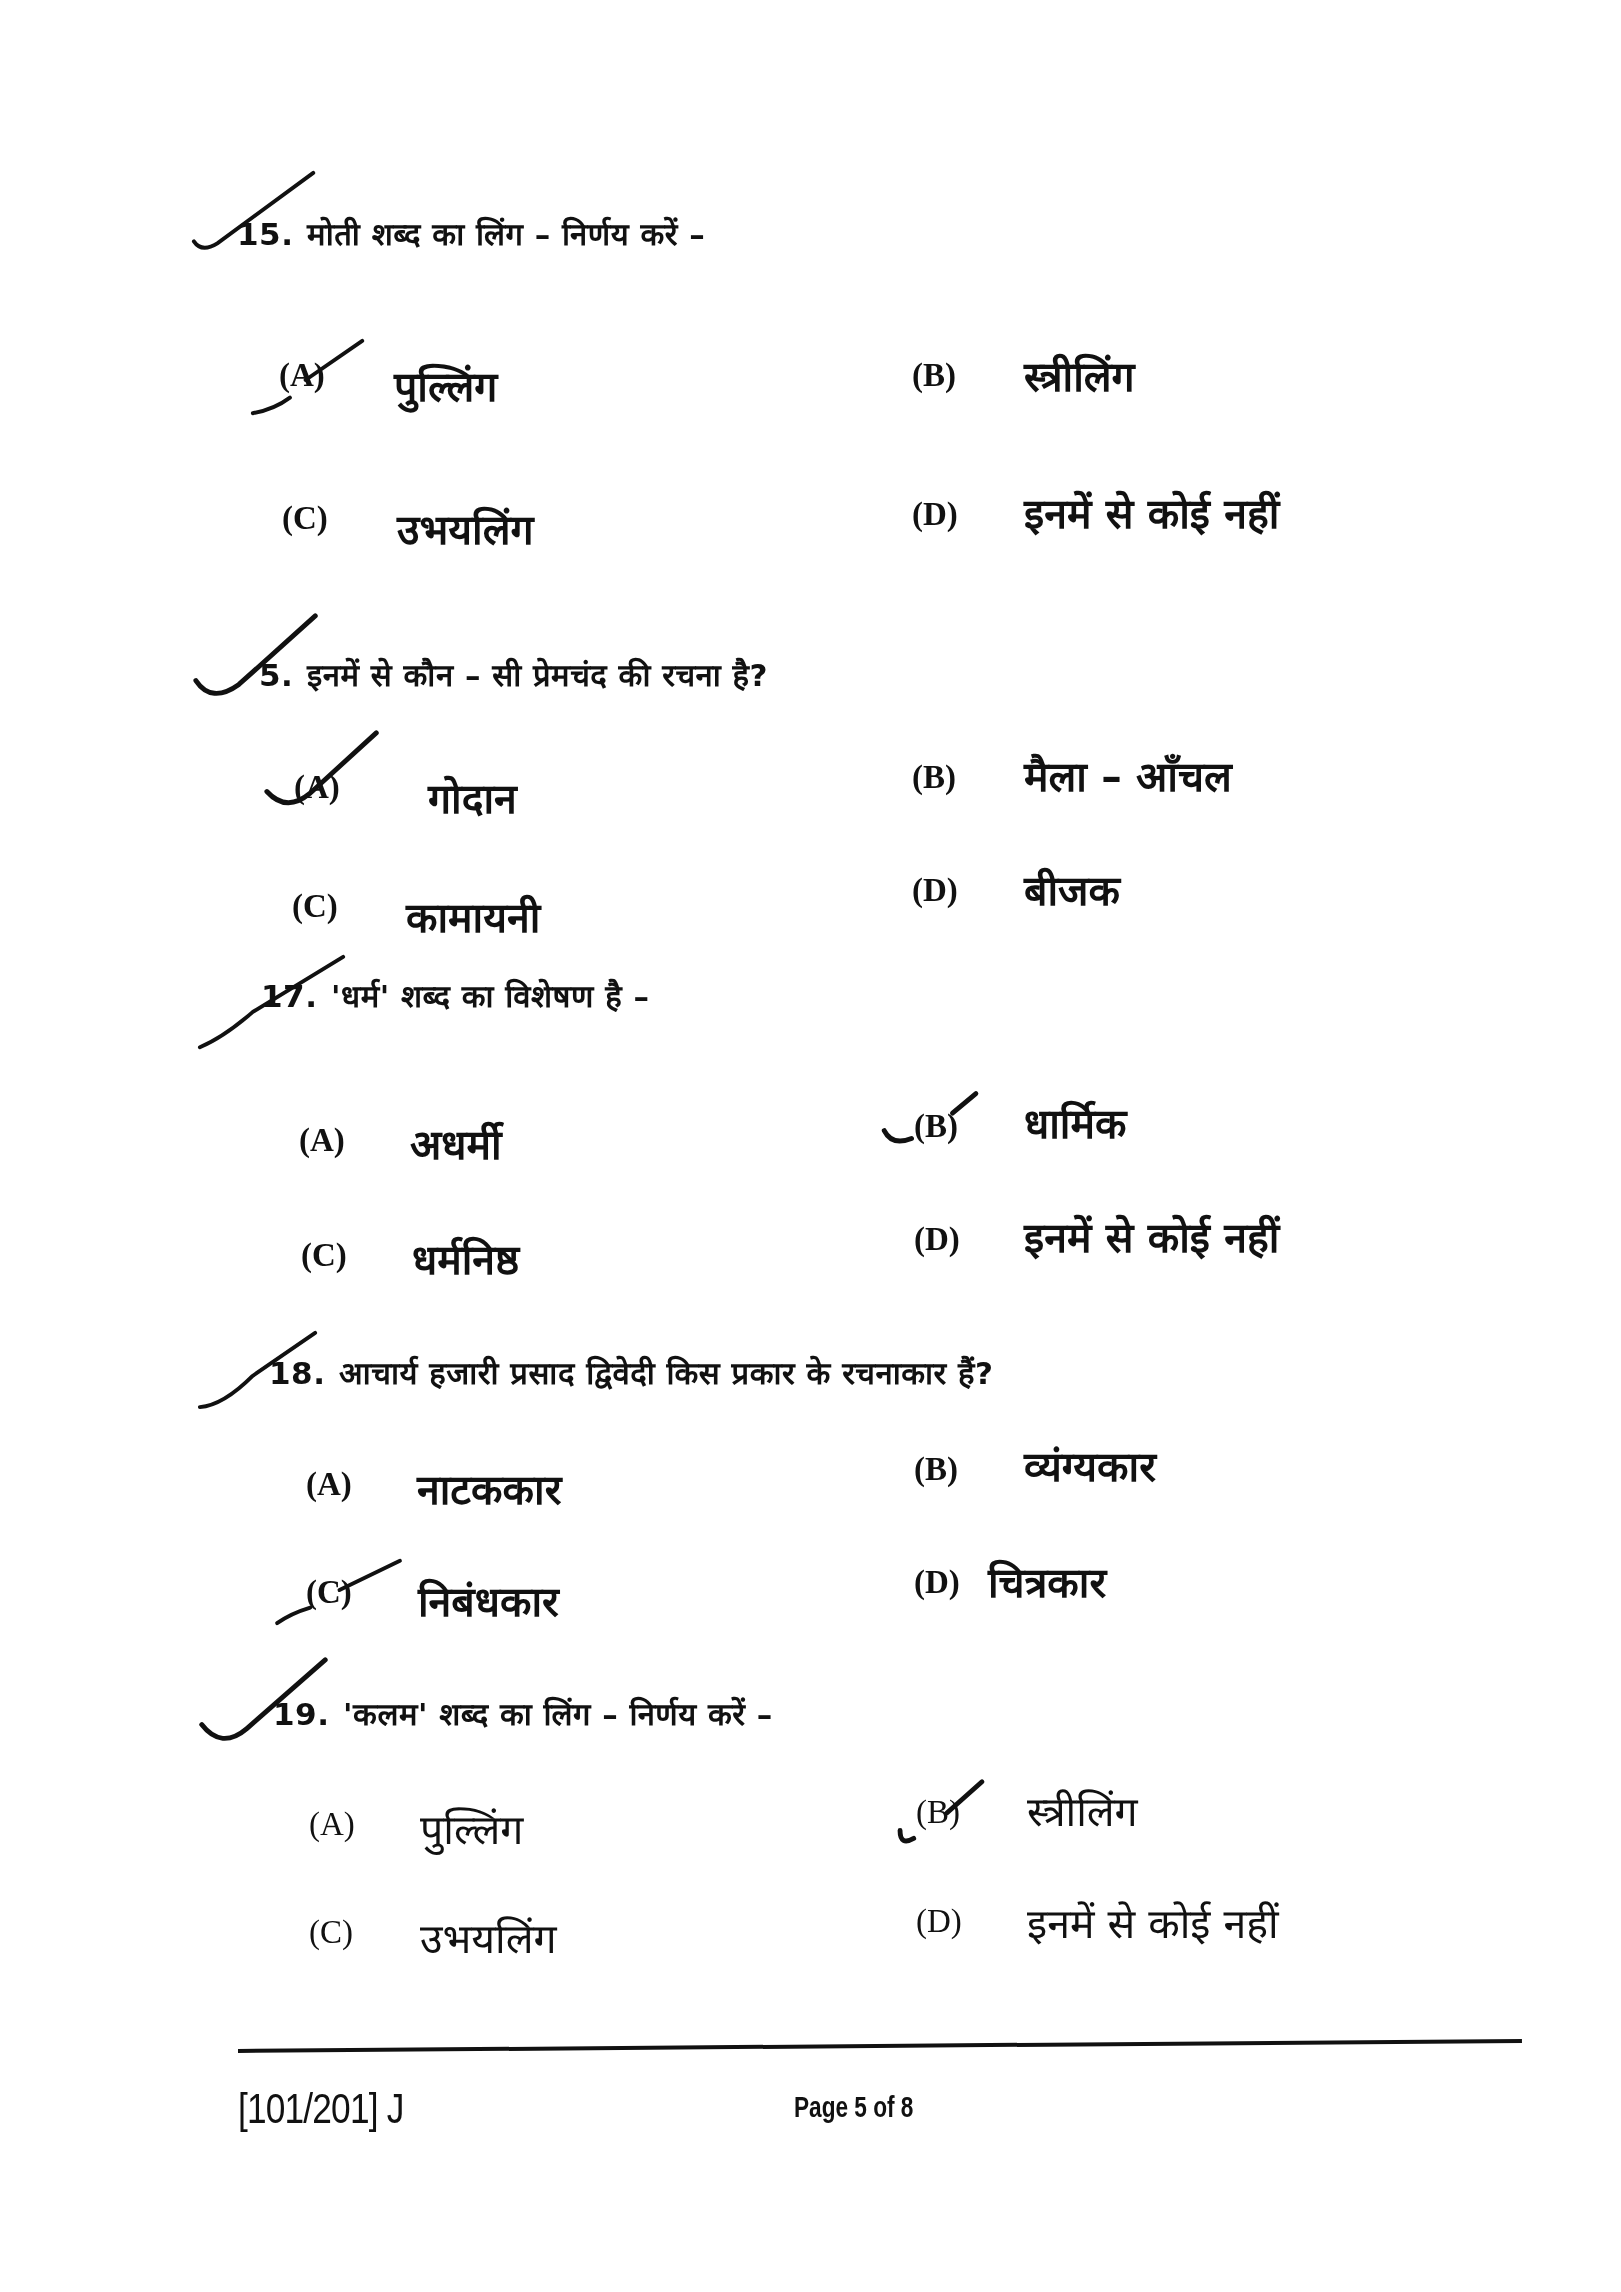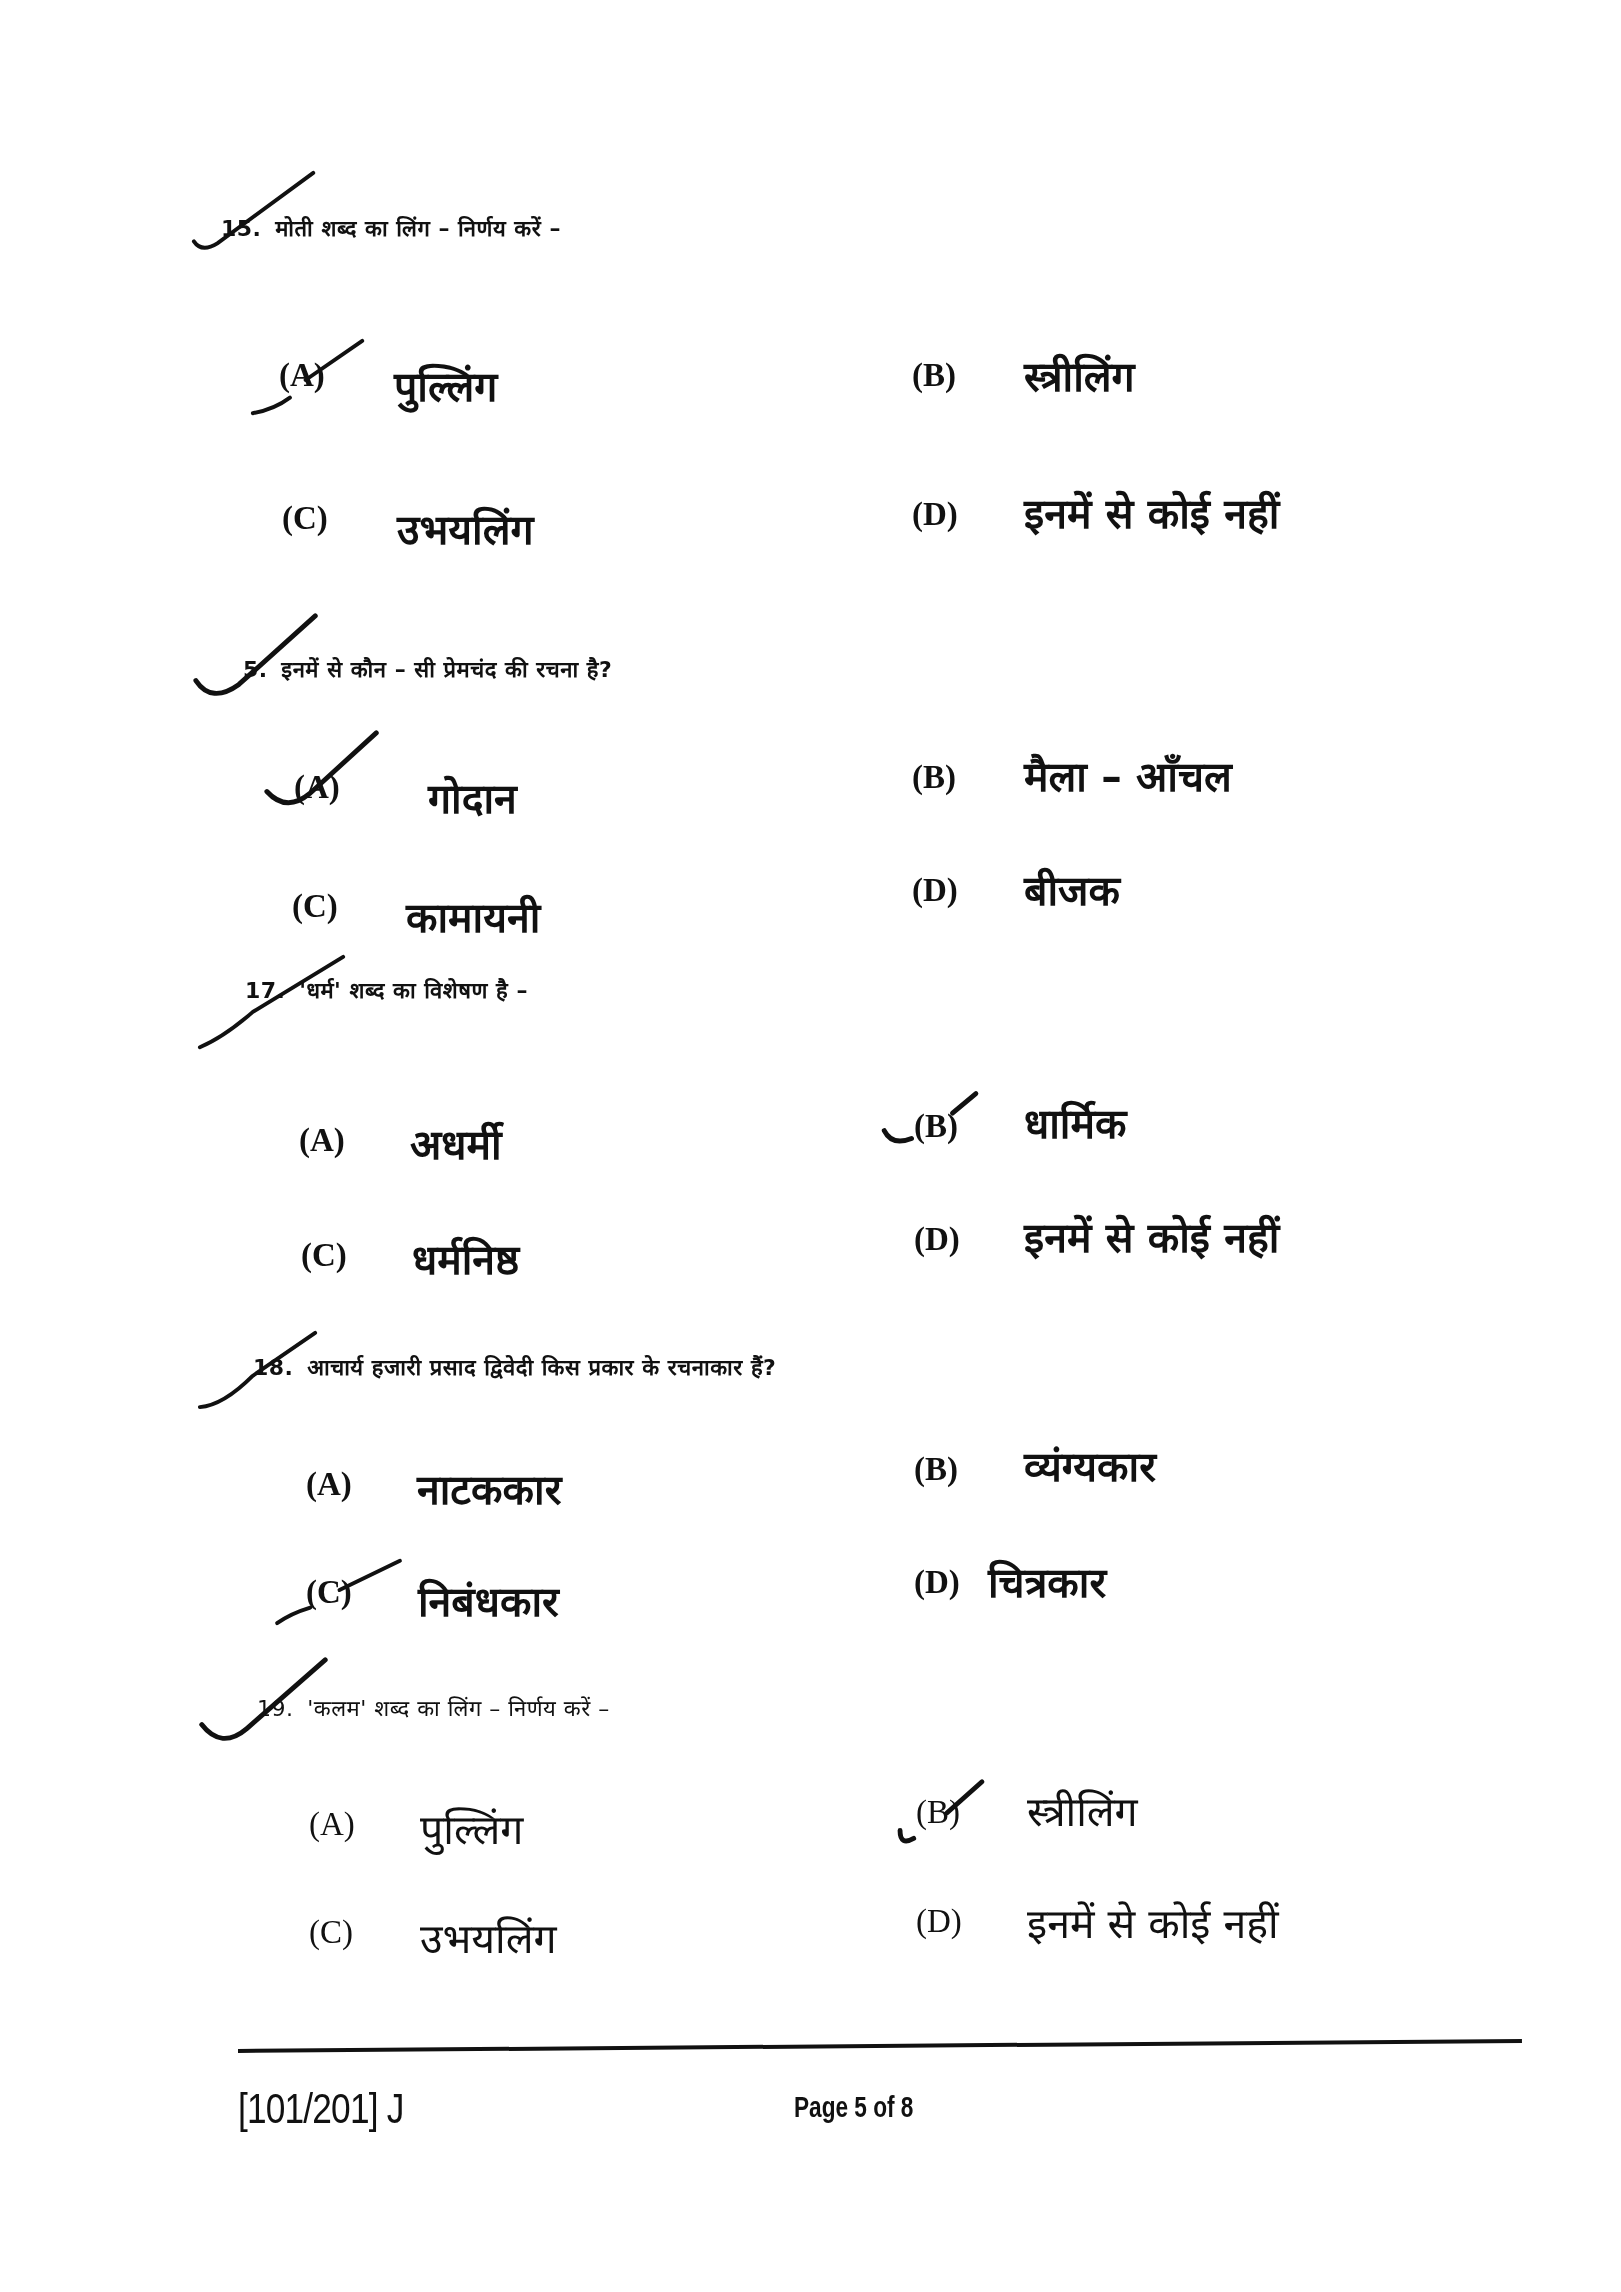--- a/index.html
+++ b/index.html
@@ -1,18 +1,18 @@
 <!DOCTYPE html>
 <html><head>
 <meta charset="utf-8">
 <style>
   html, body { margin: 0; padding: 0; background: #ffffff; }
   body { width: 1621px; height: 2293px; position: relative; overflow: hidden;
          font-family: "DejaVu Sans", "Liberation Sans", sans-serif; color: #111; }
-  .q { position: absolute; font-size: 22px; font-weight: bold; white-space: nowrap; letter-spacing: 0.5px; }
+  .q { position: absolute; font-size: 31px; font-weight: bold; white-space: nowrap; letter-spacing: 0.5px; margin-left: 16px; }
   .q .num { margin-right: 13.7px; }
   .opt-label { position: absolute; font-family: "Liberation Serif", serif; font-size: 33px; font-weight: bold; }
   .opt-text { position: absolute; font-size: 41px; font-weight: bold; white-space: nowrap; }
   .tick { position: absolute; pointer-events: none; }
   .rule { position: absolute; left: 238px; top: 2049px; width: 1284px; height: 0;
           border-top: 4.9px solid #111; transform: rotate(-0.45deg); transform-origin: left center; }
   .footer-code { position: absolute; left: 238px; top: 2084px; font-family: "Liberation Sans", sans-serif;
                  font-size: 43px; letter-spacing: -1px; transform: scaleX(0.82); transform-origin: left; }
   .footer-page { position: absolute; left: 794px; top: 2091px; font-family: "Liberation Sans", sans-serif;
                  font-weight: bold; font-size: 29px; transform: scaleX(0.78); transform-origin: left; }
@@ -97,21 +97,21 @@
   <div class="opt-label" style="left:306px;top:1574px">(C)</div>
   <div class="opt-text" style="left:418px;top:1572px">निबंधकार</div>
   <div class="opt-label" style="left:914px;top:1564px">(D)</div>
   <div class="opt-text" style="left:988px;top:1553px">चित्रकार</div>
 </div>
 
 <div>
   <svg class="tick" style="left:188px;top:1656px" width="147" height="98" viewBox="0 0 150 100">
     <path d="M14 70 Q34 96 60 74 L140 4" stroke="#111" stroke-width="5" fill="none" stroke-linecap="round"></path>
   </svg>
-  <div class="q" style="left:257px;top:1692px; font-weight: normal;">
+  <div class="q" style="left:257px;top:1692px; font-weight: bold;">
     <span class="num">19.</span><span>'कलम' शब्द का लिंग – निर्णय करें –</span>
   </div>
   <div class="opt-label" style="left:309px;top:1806px; font-weight: normal;">(A)</div>
   <div class="opt-text" style="left:420px;top:1800px; font-weight: normal;">पुल्लिंग</div>
   <svg class="tick" style="left:892px;top:1774px" width="98" height="78" viewBox="0 0 100 80">
     <path d="M8 58 Q8 74 22 66 M56 40 L92 8" stroke="#111" stroke-width="5" fill="none" stroke-linecap="round"></path>
   </svg>
   <div class="opt-label" style="left:916px;top:1794px; font-weight: normal;">(B)</div>
   <div class="opt-text" style="left:1027px;top:1782px; font-weight: normal;">स्त्रीलिंग</div>
   <div class="opt-label" style="left:309px;top:1914px; font-weight: normal;">(C)</div>

